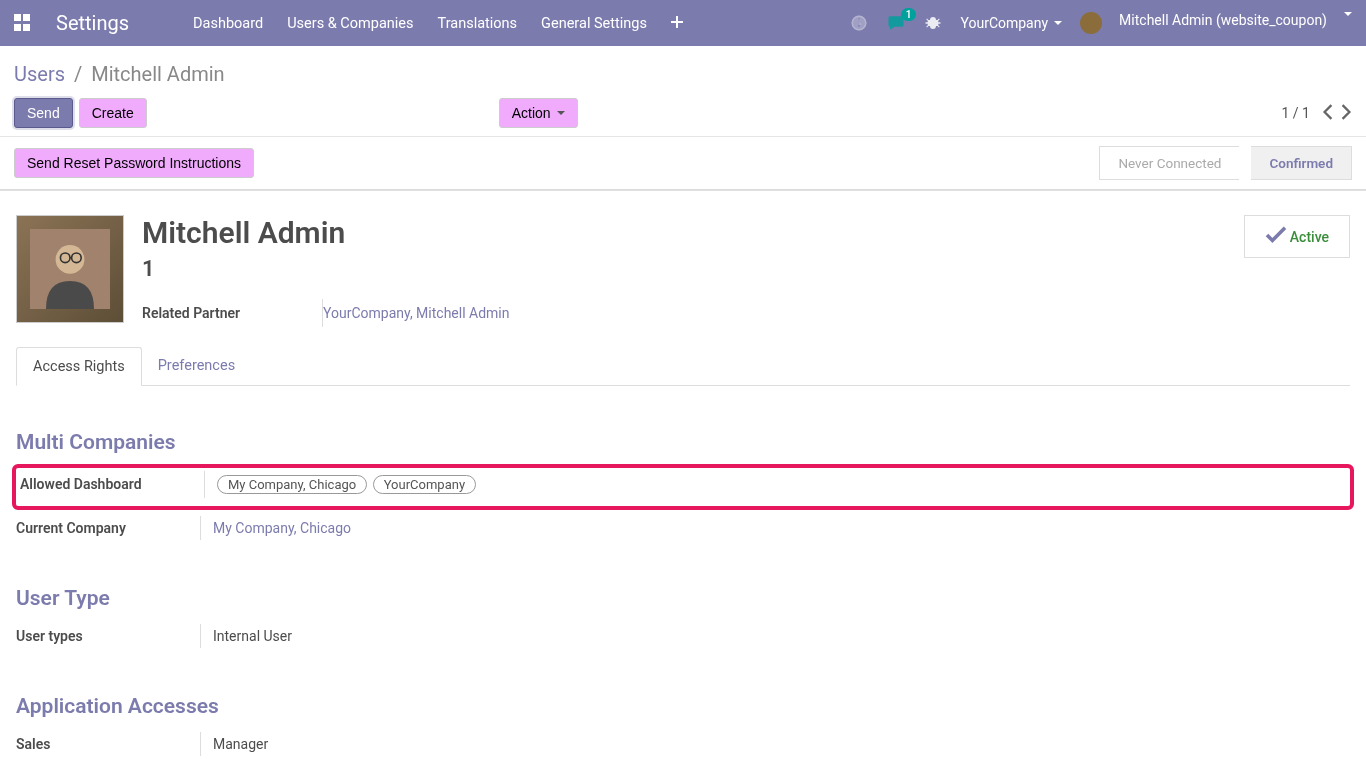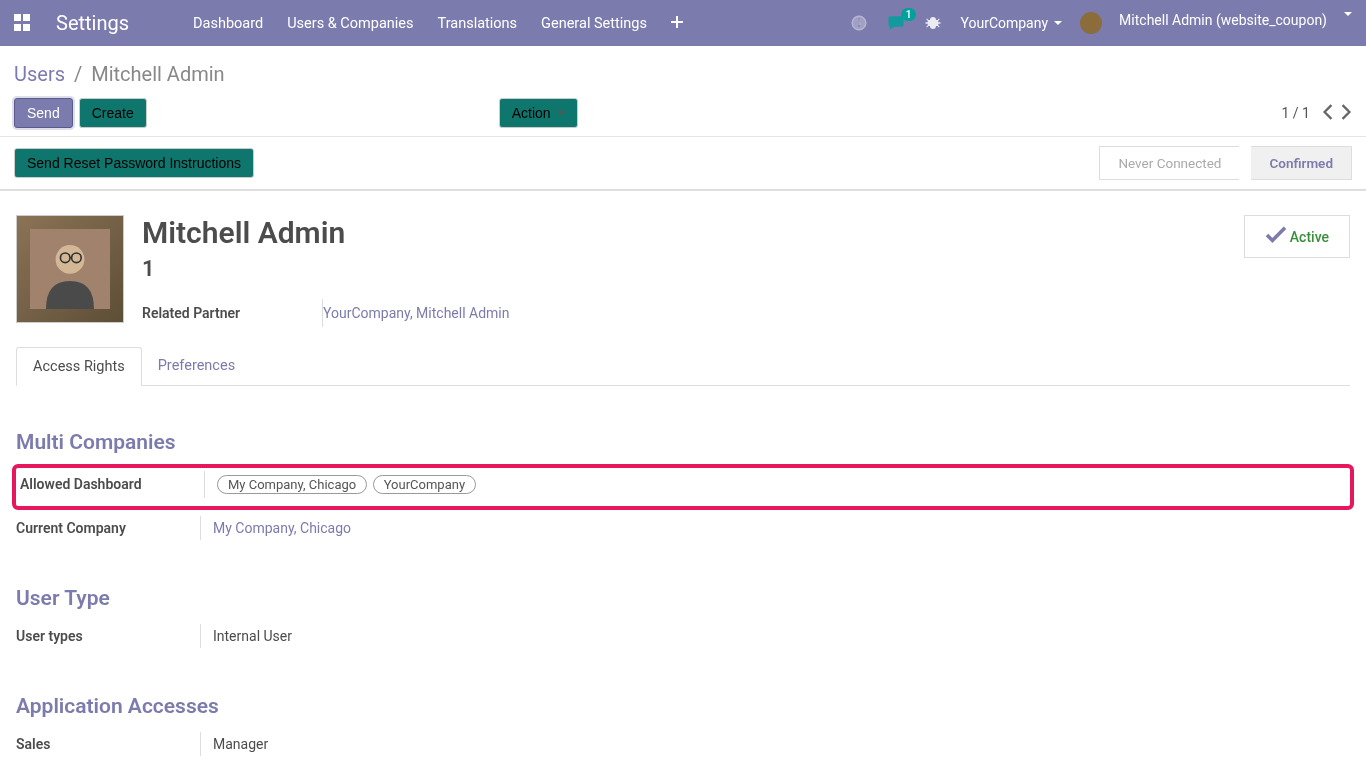--- a/index.html
+++ b/index.html
@@ -23,21 +23,21 @@
 .user-sel { cursor: pointer; display: flex; gap: 17px; }
 .avatar-sm { width: 22px; height: 22px; border-radius: 50%; background: #8a6d3b; display: inline-block; }
 
 
 .control-area { padding: 16px 14px 0; border-bottom: 1px solid #e5e5e5; }
 .breadcrumb { font-size: 20px; margin-bottom: 12px; }
 .breadcrumb a { color: #7c7bad; text-decoration: none; }
 .breadcrumb .sep { color: #888; margin: 0 4px; }
 .breadcrumb .cur { color: #888; }
 .toolbar { display: flex; align-items: center; padding-bottom: 8px; }
-.btn { border: 1px solid #ccc; background: #0f766e; padding: 6px 12px; font-size: 14px; cursor: pointer; border-radius: 3px; }
+.btn { border: 1px solid #ccc; background: #f0abfc; padding: 6px 12px; font-size: 14px; cursor: pointer; border-radius: 3px; }
 .btn-primary { background: #7c7bad; color: #fff; border: 1px solid #5a5a8f; box-shadow: 0 0 0 2px rgba(124,123,173,0.25); }
 .btn + .btn { margin-left: 6px; }
 .toolbar-center { margin-left: auto; margin-right: auto; }
 .action-btn { display: inline-flex; align-items: center; gap: 6px; }
 .toolbar-right { display: flex; align-items: center; gap: 12px; margin-left: auto; }
 .pager { color: #555; }
 .pager-arrows { display: flex; gap: 6px; }
 .pager-arrow { cursor: pointer; color: #555; }
 .pager-arrow svg { fill: #666; }
 

